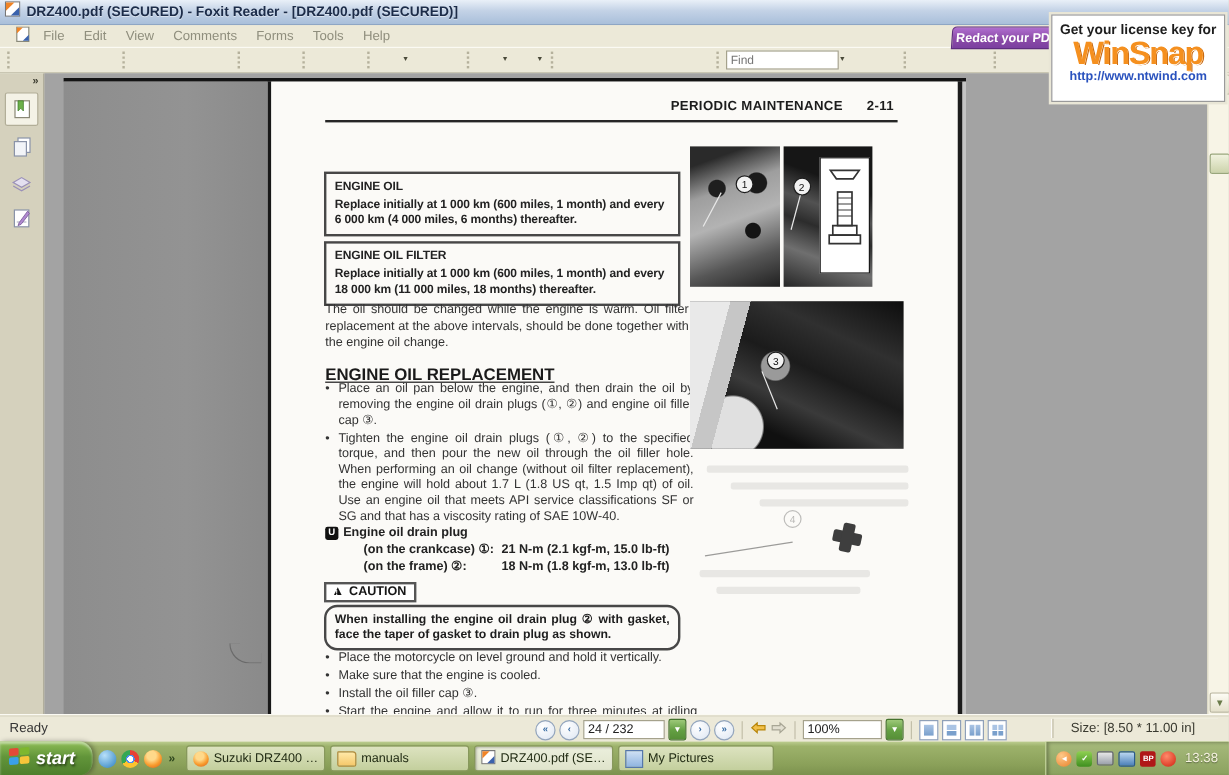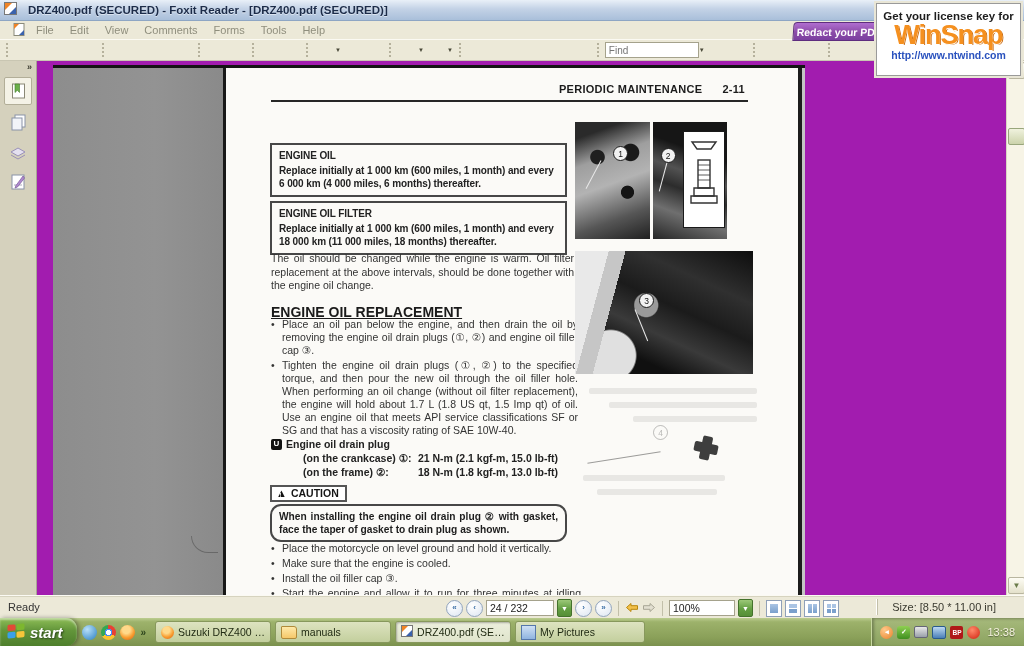--- a/index.html
+++ b/index.html
@@ -1,48 +1,48 @@
 <!DOCTYPE html>
 <html><head>
 <meta charset="utf-8">
 <style>
   html,body{margin:0;padding:0;}
   body{width:1024px;height:646px;overflow:hidden;font-family:"Liberation Sans",sans-serif;background:#ece9d8;position:relative;}
   #app{position:absolute;inset:0;display:flex;flex-direction:column;}
 
   
-  .titlebar{height:20px;flex:none;background:linear-gradient(#e9f0f8,#c3d2e6 45%,#a9bfda);border-bottom:1px solid #8ea6c4;display:flex;align-items:center;gap:11px;padding-left:4px;}
+  .titlebar{height:20px;flex:none;background:linear-gradient(#e9f0f8,#c3d2e6 45%,#a9bfda);border-bottom:1px solid #8ea6c4;display:flex;align-items:center;gap:5px;padding-left:4px;}
   .titlebar .title{font-weight:bold;font-size:11.5px;color:#1c2c49;text-shadow:0 1px 0 rgba(255,255,255,.5);white-space:nowrap;}
 
   
   .menubar{height:18px;flex:none;background:#ece9d8;display:flex;align-items:center;padding-left:13px;font-size:11px;color:#8f8e7d;}
   .menubar .mi{padding:1px 8px;cursor:default;}
 
   
   .toolbar{height:20px;flex:none;background:#ece9d8;border-top:1px solid #fbfaf3;border-bottom:1px solid #c9c6b2;display:flex;align-items:center;padding-left:2px;overflow:hidden;position:relative;white-space:nowrap;}
   .grip{width:3px;height:14px;border-left:2px dotted #b5b19c;margin:0 3px 0 4px;flex:none;}
   .tbtn{width:21px;height:18px;flex:none;display:flex;align-items:flex-start;justify-content:center;border-radius:2px;margin-top:40px;}
   .tbtn.active{background:#c8c4e4;border:1px solid #7a6cae;width:19px;height:16px;}
   .caret{font-size:6px;color:#4a4a3a;margin:0 2px 0 0;flex:none;}
   .findbox{width:86px;height:14px;border:1px solid #a5a28c;background:#fff;font-size:10px;color:#555;padding:0 3px;font-family:"Liberation Sans",sans-serif;flex:none;}
 
   
-  .ad{position:absolute;top:3px;right:3px;width:143px;height:71px;background:#fff;border:1px solid #9a9a9a;box-shadow:0 0 0 2px #e9e6d6;z-index:60;text-align:center;cursor:pointer;}
+  .ad{position:absolute;top:12px;right:3px;width:143px;height:71px;background:#fff;border:1px solid #9a9a9a;box-shadow:0 0 0 2px #e9e6d6;z-index:60;text-align:center;cursor:pointer;}
   .ad .l1{font-size:11.5px;font-weight:bold;color:#1d1d1d;margin-top:6px;}
   .ad .brand{font-size:27px;font-weight:bold;color:#f5901f;letter-spacing:-1px;line-height:27px;text-shadow:0 1px 0 #fff,1px 1px 0 #c96a10;}
   .ad .url{font-size:10.5px;font-weight:bold;color:#2a52be;}
   .redact{position:absolute;top:22px;left:793px;width:96px;height:17px;z-index:50;background:linear-gradient(#b06ed0,#8c4ca8 55%,#7b3fa0);border:1px solid #5e2d7e;border-radius:4px 4px 0 0;color:#fff;font-size:10.5px;font-weight:bold;display:flex;align-items:center;justify-content:center;cursor:pointer;transform:skewX(-4deg);}
 
   
   .main{flex:1;display:flex;min-height:0;}
   .sidebar{width:36px;flex:none;background:#d5d1bd;border-right:1px solid #a9a694;display:flex;flex-direction:column;align-items:center;}
   .collapse{align-self:flex-end;font-size:9px;color:#3a3a2e;font-weight:bold;padding:1px 4px 3px 0;}
   .sbtn{width:26px;height:26px;margin:2px 0;display:flex;align-items:center;justify-content:center;border-radius:2px;}
   .sbtn.sel{background:#f4f2e6;border:1px solid #b2ae98;}
-  .workspace{flex:1;background:#a21caf;position:relative;overflow:hidden;}
+  .workspace{flex:1;background:#a3a3a3;position:relative;overflow:hidden;}
 
   
   .page{position:absolute;left:16px;top:4px;width:752px;height:531px;}
   .page-top{height:3px;background:#141414;}
   .page-body{display:flex;height:528px;}
   .scan-margin{width:170px;flex:none;background:linear-gradient(90deg,#8d8d8d,#939393 60%,#8a8a8a);position:relative;}
   .scan-margin::after{content:"";position:absolute;left:138px;top:468px;width:26px;height:16px;border:1px solid rgba(40,40,40,.35);border-width:0 0 1px 1px;border-radius:0 0 0 22px;}
   .edge-l{width:3px;flex:none;background:#181818;}
   .content{flex:1;background:#fbfaf7;position:relative;overflow:hidden;color:#2e2e2e;}
   .edge-r{width:4px;flex:none;background:#1c1c1c;}

